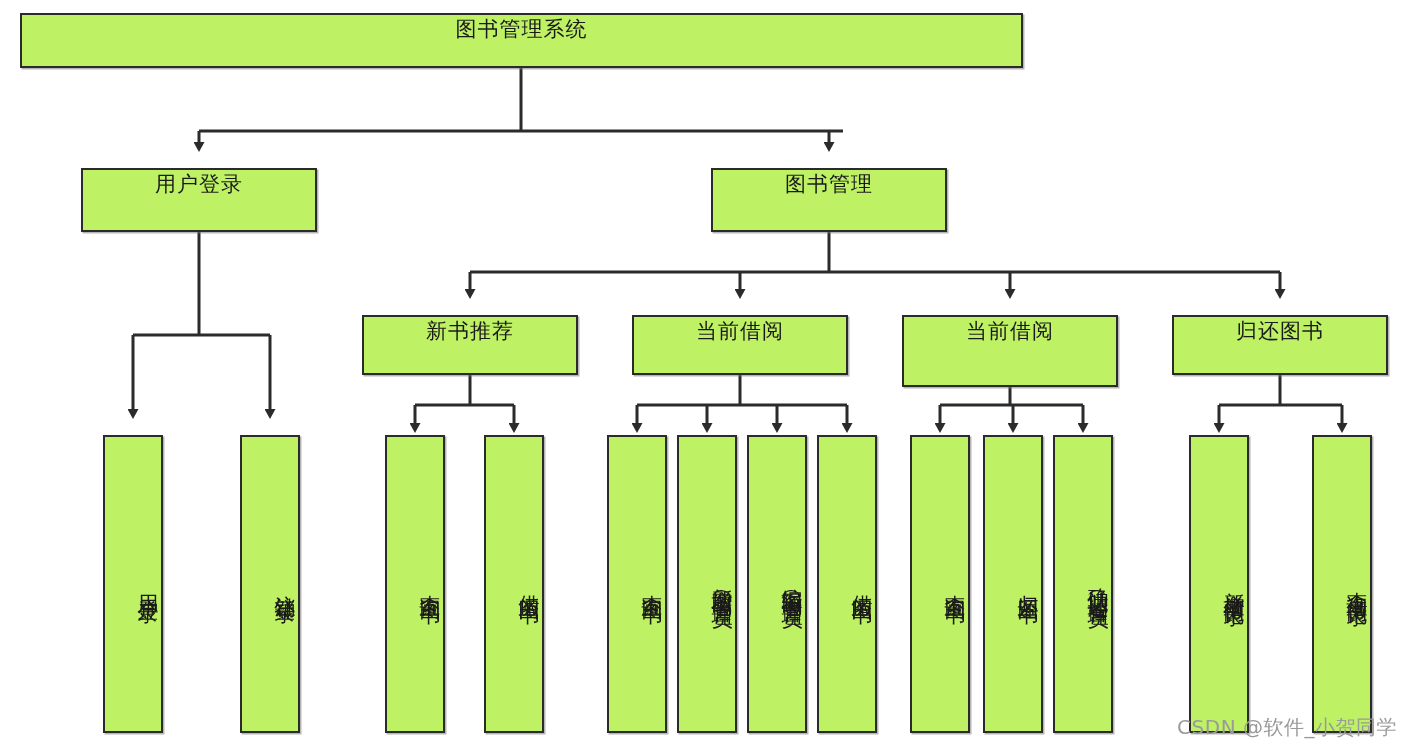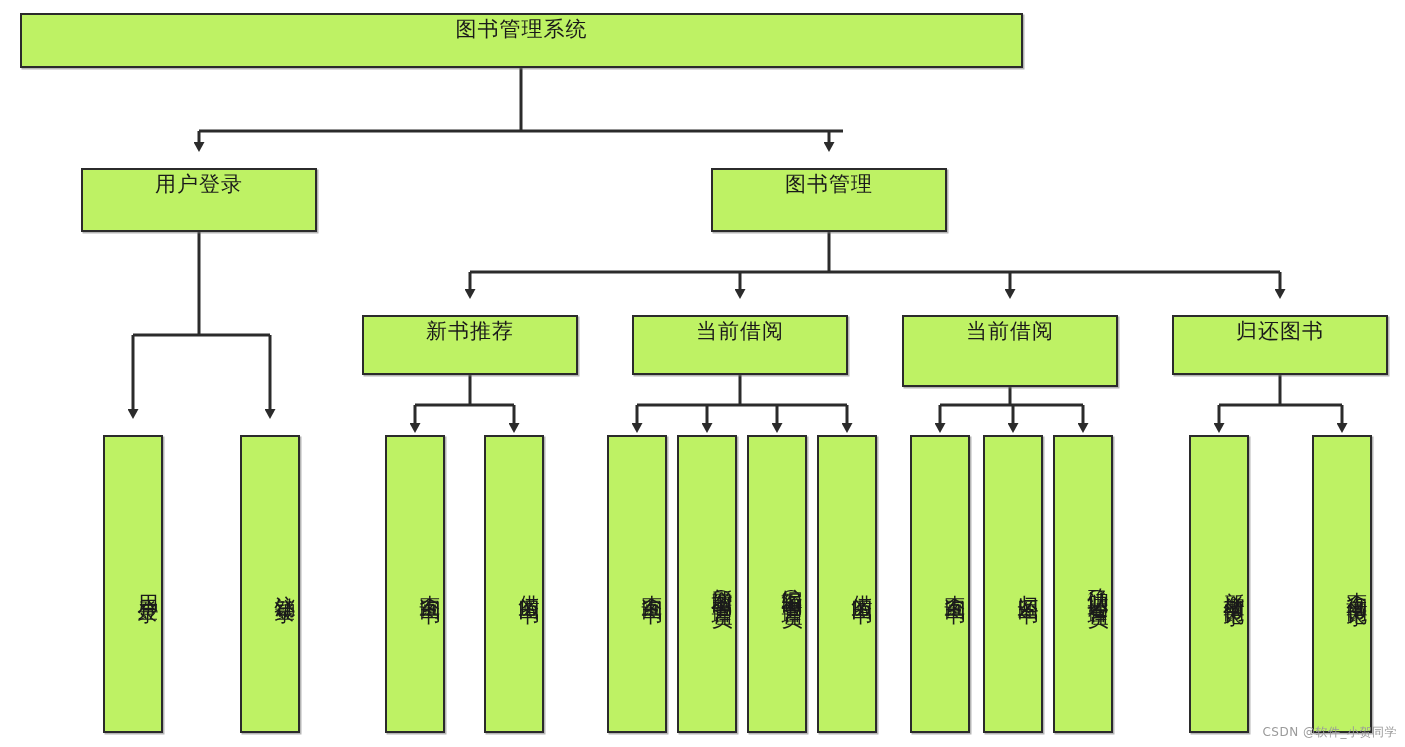--- a/index.html
+++ b/index.html
@@ -52,21 +52,21 @@
     font-size: 21px;
     line-height: 1.30;
     letter-spacing: 3px;
     text-align: center;
     white-space: normal;
   }
   .watermark {
     position: absolute;
     right: 8px;
     bottom: 6px;
-    font-size: 12px;
+    font-size: 20px;
     color: #9a9a9a;
     letter-spacing: 0.5px;
     white-space: nowrap;
   }
 </style>
 </head>
 <body>
 
 <div id="canvas">
 

